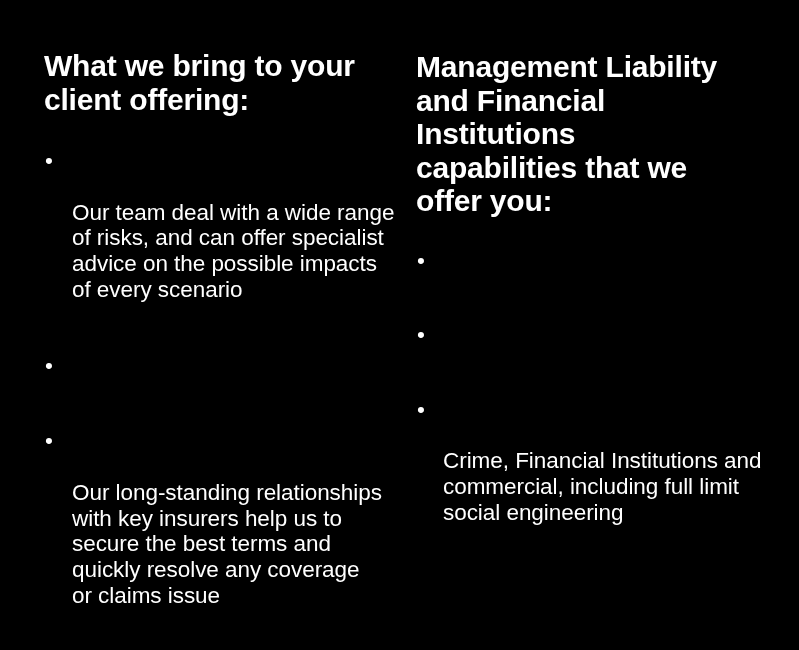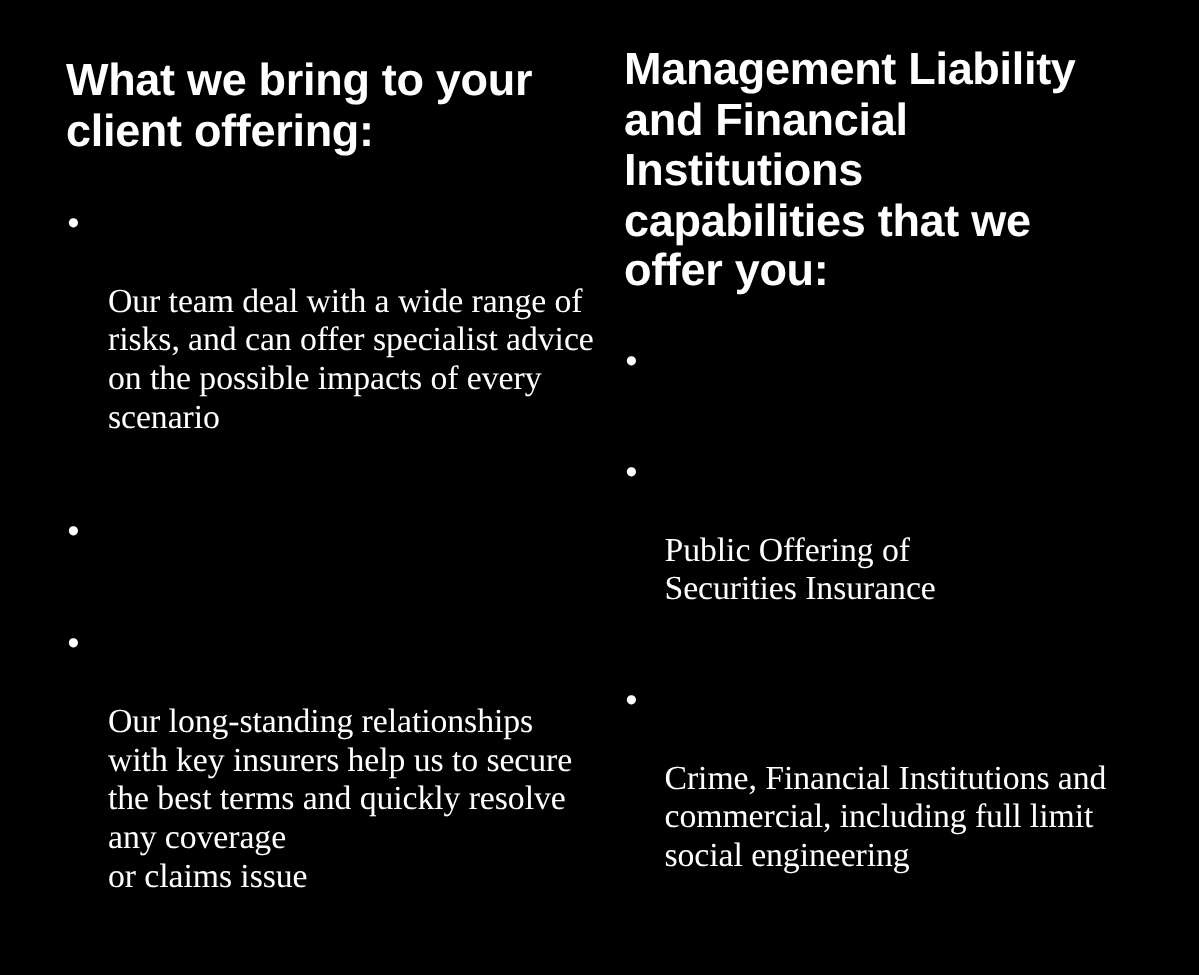--- a/index.html
+++ b/index.html
@@ -26,22 +26,22 @@
 
   .col-heading {
     color: #ffffff;
     font-weight: bold;
     font-size: 30px;
     line-height: 33.5px;
     letter-spacing: -0.2px;
     white-space: pre-line;
     margin: 0;
   }
-  #column-left  .col-heading { padding-top: 37px; }
-  #column-right .col-heading { padding-top: 30px; }
+  #column-left  .col-heading { padding-top: 49px; }
+  #column-right .col-heading { padding-top: 50px; }
 
   .bullet-list {
     list-style: none;
     margin: 0;
     padding: 0;
   }
   #column-left  .bullet-list { margin-top: 32px; }
   #column-right .bullet-list { margin-top: 30px; }
 
   .bullet-item {
@@ -62,21 +62,20 @@
     left: 1px;
     top: 0;
     width: 20px;
     color: #ffffff;
     font-size: 22.5px;
     line-height: 25.8px;
     text-align: left;
   }
   .bullet-text {
     display: block;
-    font-family: Liberation Serif, serif;
   }
 </style>
 </head>
 <body>
 
 <div id="slide" style="background: rgb(0, 0, 0); color: rgb(255, 255, 255);">
 
   <div class="column" id="column-left">
     <h2 class="col-heading">What we bring to your
 client offering:</h2>
@@ -102,22 +101,20 @@
 and Financial Institutions
 capabilities that we
 offer you:</h2>
 
     <ul class="bullet-list">
       <li class="bullet-item">
         <span class="bullet-marker">•</span>
       </li>
       <li class="bullet-item">
         <span class="bullet-marker">•</span>
-        <span class="bullet-text">Public Offering of
-Securities Insurance</span>
       </li>
       <li class="bullet-item">
         <span class="bullet-marker">•</span>
         <span class="bullet-text">Crime, Financial Institutions and commercial, including full limit social engineering</span>
       </li>
 
     </ul>
   </div>
 
 </div>

